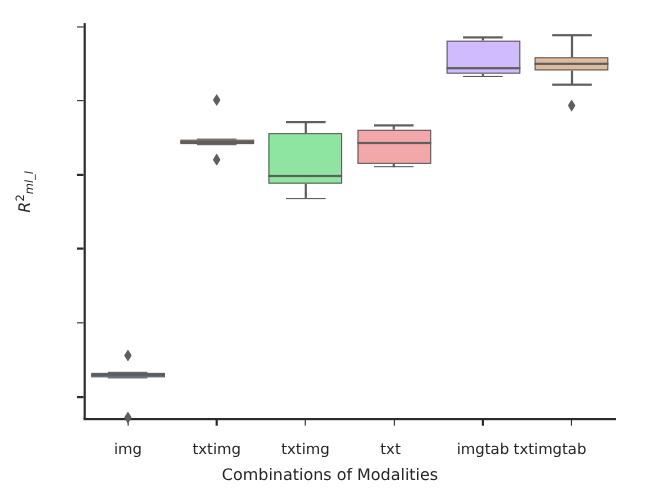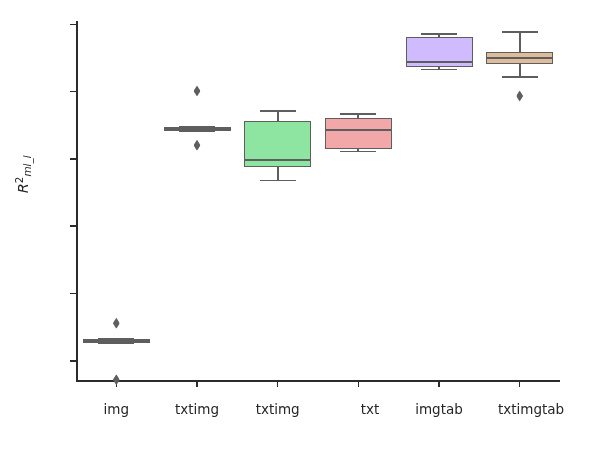--- a/index.html
+++ b/index.html
@@ -148,25 +148,25 @@
       <div class="ytick" style="top: 23.5645px;"></div>
     </div>
   <div id="x-ticks">
       <div class="xtick" style="left: 115.533px;"></div>
       <div class="xtick-label" style="left: 116.333px;">img</div>
       <div class="xtick" style="left: 196.2px;"></div>
       <div class="xtick-label" style="left: 197px;">txtimg</div>
       <div class="xtick" style="left: 276.867px;"></div>
       <div class="xtick-label" style="left: 277.667px;">txtimg</div>
       <div class="xtick" style="left: 357.533px;"></div>
-      <div class="xtick-label" style="left: 370px;">txt</div>
+      <div class="xtick-label" style="left: 355px;">txt</div>
       <div class="xtick" style="left: 438.2px;"></div>
       <div class="xtick-label" style="left: 439px;">imgtab</div>
       <div class="xtick" style="left: 518.867px;"></div>
-      <div class="xtick-label" style="left: 531px;">txtimgtab</div>
+      <div class="xtick-label" style="left: 500px;">txtimgtab</div>
     </div>
 
   <div id="plot-area">
       <div class="whisker-line" style="left: 39.4833px; top: 317.944px; height: 0px;"></div>
       <div class="whisker-line" style="left: 39.4833px; top: 322.318px; height: 0px;"></div>
       <div class="whisker-cap" style="left: 22.3333px; width: 36px; top: 317.094px;"></div>
       <div class="whisker-cap" style="left: 22.3333px; width: 36px; top: 321.468px;"></div>
       <div class="box" style="left: 6.83333px; width: 67px; top: 317.944px; height: 4.37383px; background: rgb(161, 201, 244); border-color: rgb(94, 94, 94);"></div>
       <div class="median" style="left: 6.83333px; width: 67px; top: 319.113px; background: rgb(94, 94, 94);"></div>
       <div class="flier" style="left: 40.3333px; top: 302.131px; background: rgb(94, 94, 94);"></div>
@@ -199,18 +199,19 @@
       <div class="median" style="left: 329.5px; width: 67px; top: 39.8603px; background: rgb(94, 94, 94);"></div>
       <div class="whisker-line" style="left: 442.817px; top: 10.7664px; height: 20.5234px;"></div>
       <div class="whisker-line" style="left: 442.817px; top: 43.4019px; height: 12.4486px;"></div>
       <div class="whisker-cap" style="left: 425.667px; width: 36px; top: 9.91636px;"></div>
       <div class="whisker-cap" style="left: 425.667px; width: 36px; top: 55.0005px;"></div>
       <div class="box" style="left: 410.167px; width: 67px; top: 31.2897px; height: 12.1121px; background: rgb(222, 187, 155); border-color: rgb(94, 94, 94);"></div>
       <div class="median" style="left: 410.167px; width: 67px; top: 35.8229px; background: rgb(94, 94, 94);"></div>
       <div class="flier" style="left: 443.667px; top: 75.028px; background: rgb(94, 94, 94);"></div>
     </div>
 
+  <div id="xlabel">Combinations of Modalities</div>
 
   <div id="ylabel">
     <span class="rsym">R</span><span class="sup">2</span><span class="sub">ml_l</span>
   </div>
 
 </div>
 
 </body></html>

